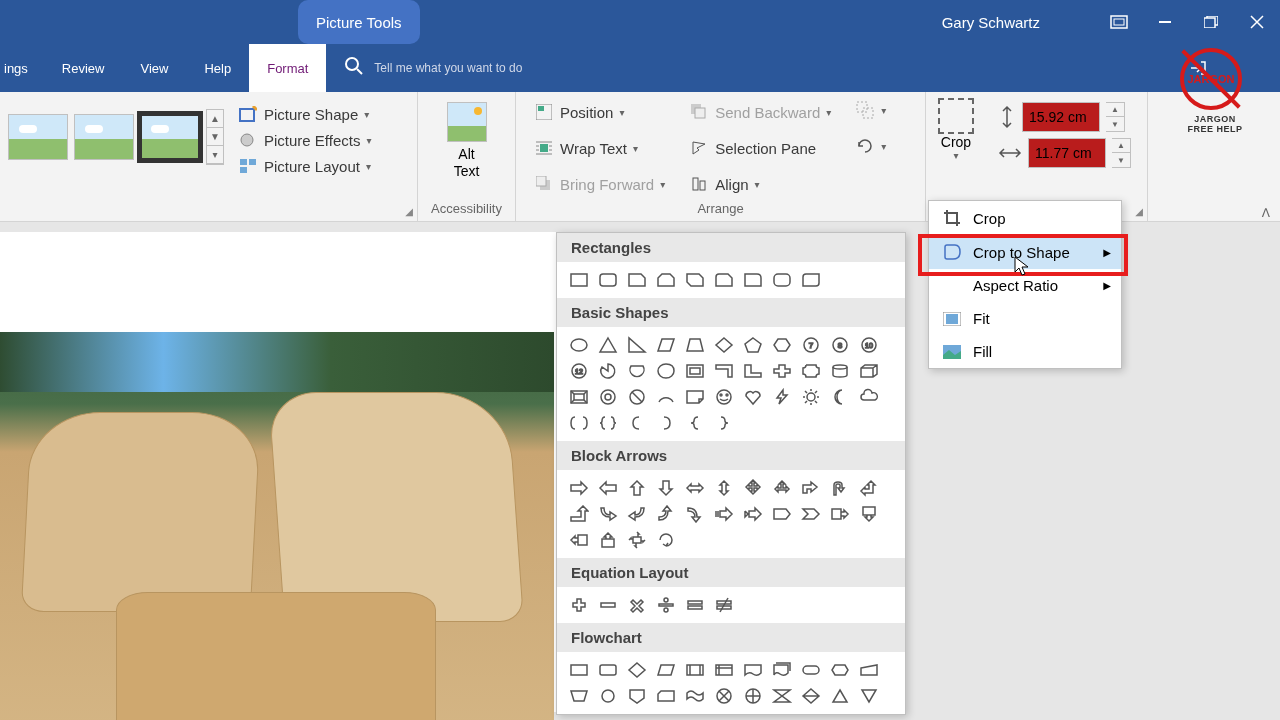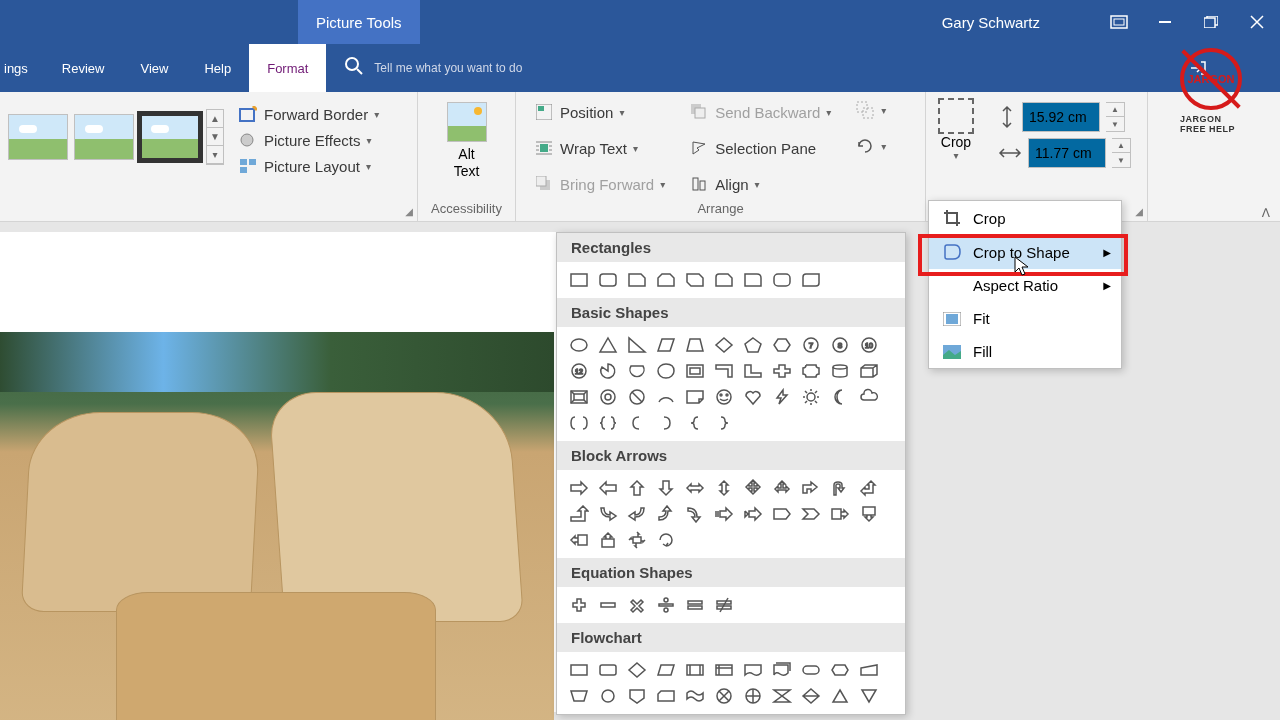--- a/index.html
+++ b/index.html
@@ -1,19 +1,19 @@
 <!DOCTYPE html>
 <html><head>
 <meta charset="utf-8">
 <style>
 * { margin: 0; padding: 0; box-sizing: border-box; font-family: "Segoe UI", Arial, sans-serif; }
 body { width: 1280px; height: 720px; overflow: hidden; background: #fff; position: relative; }
 
 .titlebar { background: #2b579a; height: 44px; display: flex; align-items: center; color: #fff; position: relative; }
-.picture-tools { background: #4472c4; height: 44px; padding: 0 18px; display: flex; align-items: center; font-size: 15px; margin-left: 298px; }
+.picture-tools { background: #4472c4; height: 44px; padding: 0 18px; display: flex; align-items: center; font-size: 15px; margin-left: 298px; border-radius: 10px; }
 .title-user { position: absolute; right: 240px; font-size: 15px; }
 .window-controls { position: absolute; right: 0; display: flex; align-items: center; height: 44px; }
 .window-btn { width: 46px; height: 44px; display: flex; align-items: center; justify-content: center; cursor: pointer; font-size: 14px; }
 .settings-icon { width: 30px; margin-right: 8px; display: flex; justify-content: center; }
 
 .ribbon-tabs { background: #2b579a; height: 48px; display: flex; align-items: stretch; color: #fff; }
 .tab { padding: 0 18px; display: flex; align-items: center; font-size: 13px; cursor: pointer; }
 .tab.active { background: #fff; color: #701a75; }
 .tab.partial { padding-left: 4px; padding-right: 16px; }
 .tell-me { display: flex; align-items: center; padding-left: 18px; gap: 10px; flex: 1; }
@@ -38,21 +38,21 @@
 .dropdown-caret { font-size: 10px; color: #666; }
 .disabled { color: #a0a0a0; }
 
 .alt-text-btn { display:flex; flex-direction:column; align-items:center; padding: 6px 8px; cursor:pointer; gap:4px;}
 .alt-text-icon { width:40px; height:40px; border:1px solid #c0c0c0; background: linear-gradient(#cfe8f9 60%, #8fbf6e 60%); position:relative;}
 .alt-text-icon::after { content:''; position:absolute; top:4px; right:4px; width:8px; height:8px; background:#f7b731; border-radius:50%; }
 
 .arrange-col { display:flex; flex-direction:column; gap:12px; padding:4px 8px 0 8px;}
 .size-group { padding: 6px 10px; display:flex; flex-direction:column; gap:6px; }
 .size-row { display:flex; align-items:center; gap:6px;}
-.size-input { width:78px; height:30px; border:1px solid #c0c0c0; background:#0369a1; padding:12px 6px; font-size:14px; }
+.size-input { width:78px; height:30px; border:1px solid #c0c0c0; background:#b91c1c; padding:12px 6px; font-size:14px; }
 .spinner-btns { display:flex; flex-direction:column; border:1px solid #c0c0c0; border-left:none;}
 .spinner-btns div { width:18px; height:14px; display:flex; align-items:center; justify-content:center; font-size:8px; color:#666; border-bottom:1px solid #c0c0c0; cursor:pointer;}
 .spinner-btns div:last-child { border-bottom:none;}
 .crop-btn { display:flex; flex-direction:column; align-items:center; cursor:pointer; padding:2px 6px;}
 .crop-icon { width:36px; height:36px; border:2px dashed #666; position:relative; }
 
 .crop-menu { position:absolute; top:200px; left:928px; width:194px; background:#fff; border:1px solid #c0c0c0; box-shadow: 2px 2px 8px rgba(0,0,0,0.2); z-index:100; }
 .crop-menu-item { display:flex; align-items:center; gap:12px; padding:8px 14px; font-size:15px; cursor:pointer; position:relative;}
 .crop-menu-item.highlighted { background:#cce4f7; }
 .crop-menu-item .submenu-arrow { position:absolute; right:10px; font-size:10px;}
@@ -70,21 +70,21 @@
 .doc-page { position:absolute; top:10px; left:0; width:860px; height:480px; background:#fff;}
 .photo { position:absolute; top:100px; left:-4px; width:558px; height:400px; background:linear-gradient(180deg, #3a5f3a 0%, #4a6f4a 18%, #c9a572 30%, #d4b584 100%); overflow:hidden;}
 .photo::before { content:''; position:absolute; top:0; left:0; right:0; height:60px; background:linear-gradient(90deg, #2d4a2d 0%, #6db3e8 30%, #3a5f3a 60%, #2d4a2d 100%);}
 .wood-shape { position:absolute; background:#d9bc8f; border:1px solid #b89560;}
 
 .collapse-ribbon { position:absolute; top:206px; right:10px; font-size:12px; color:#666; cursor:pointer;}
 
 .logo-badge { position:absolute; top:48px; right:30px; width:70px; height:70px; z-index:200;}
 .logo-circle { width:62px; height:62px; border:4px solid #d61a1a; border-radius:50%; display:flex; align-items:center; justify-content:center; position:relative; font-weight:900; font-size:11px; color:#d61a1a;}
 .logo-circle::after { content:''; position:absolute; width:80px; height:4px; background:#d61a1a; transform:rotate(45deg);}
-.logo-text { font-size:9px; font-weight:700; letter-spacing:0.5px; margin-top:4px; color:#333;}
+.logo-text { font-size:9px; font-weight:700; text-align:center; letter-spacing:0.5px; margin-top:4px; color:#333;}
 </style>
 </head>
 <body>
 
 <div class="titlebar">
   <div class="picture-tools">Picture Tools</div>
   <div class="title-user">Gary Schwartz</div>
   <div class="window-controls">
     <div class="settings-icon">
       <svg width="18" height="14">
@@ -155,21 +155,21 @@
           </div>
       </div>
       <div style="display:flex; flex-direction:column; gap:2px; padding-top:6px;">
         <div class="btn-row">
           <span class="icon-sm">
               <svg width="18" height="16">
                 <rect x="1" y="3" width="14" height="12" fill="none" stroke="#4472c4" stroke-width="2"></rect>
                 <path d="M14 0 L18 4" stroke="#e7a030" stroke-width="3"></path>
               </svg>
             </span>
-          <span>Forward Border</span>
+          <span>Picture Shape</span>
             <span class="dropdown-caret">▾</span>
         </div>
         <div class="btn-row">
           <span class="icon-sm">
               <svg width="18" height="16">
                 <circle cx="8" cy="8" r="6" fill="#ccc" stroke="#888"></circle>
               </svg>
             </span>
           <span>Picture Effects</span>
             <span class="dropdown-caret">▾</span>
@@ -773,21 +773,21 @@
           <path d="M10 1 L12 3 H11 V6 M10 17 L8 15 H9 V12 M2 9 L4 7 V8 H6 M18 9 L16 11 V10 H14"></path>
         </svg>
       </div>
     <div class="shape-item">
         <svg>
           <path d="M4 9 A6 6 0 1 1 10 15 M10 15 L7 13 M10 15 L12 12"></path>
         </svg>
       </div>
   </div>
 
-  <div class="shape-cat">Equation Shapes</div>
+  <div class="shape-cat">Equation Layout</div>
   <div class="shape-row">
     <div class="shape-item">
         <svg>
           <path d="M8 3 H12 V7 H16 V11 H12 V15 H8 V11 H4 V7 H8 Z"></path>
         </svg>
       </div>
     <div class="shape-item">
         <svg>
           <rect x="3" y="7" width="14" height="4"></rect>
         </svg>

